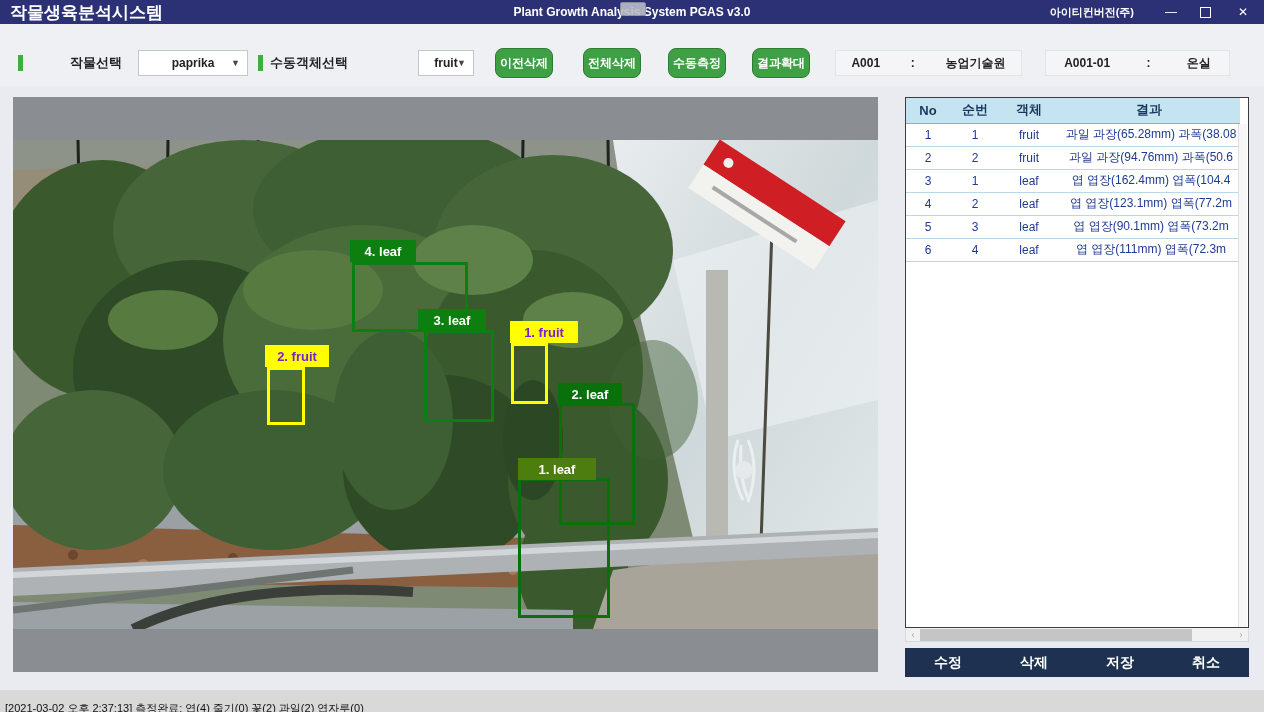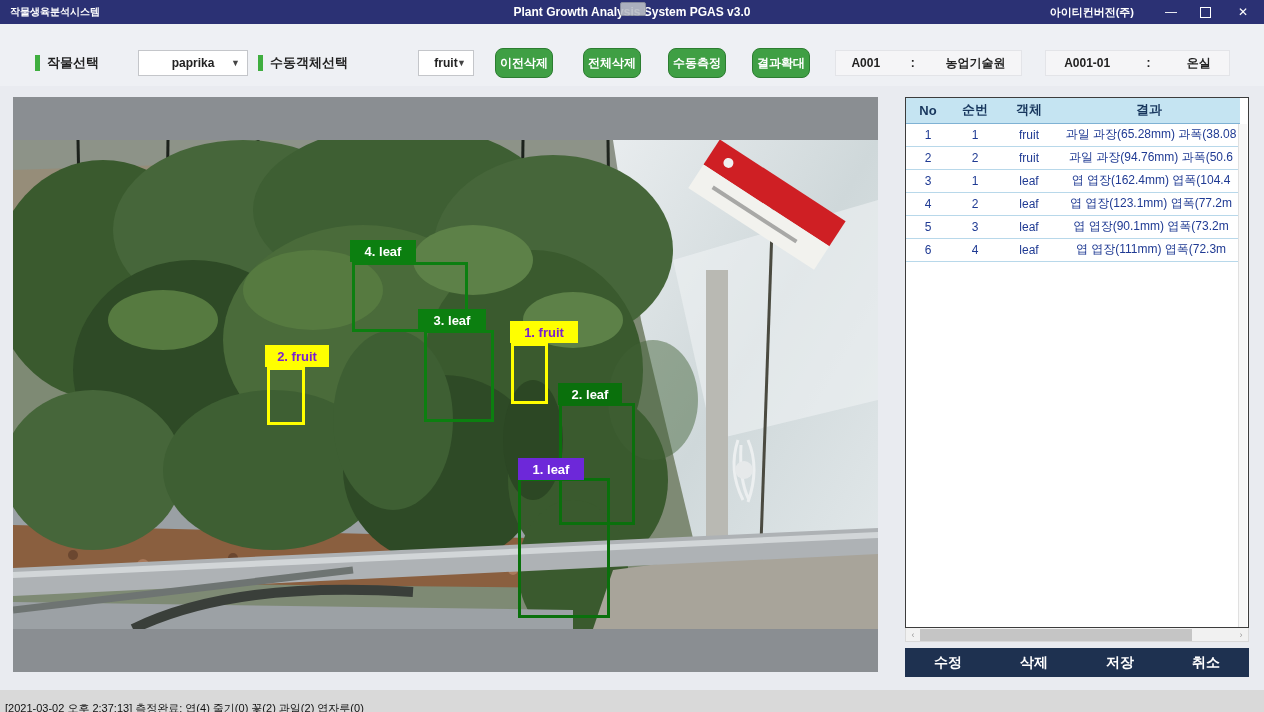--- a/index.html
+++ b/index.html
@@ -2,21 +2,21 @@
 <html><head>
 <meta charset="utf-8">
 <style>
   * { margin:0; padding:0; box-sizing:border-box; }
   html,body { width:1264px; height:712px; overflow:hidden; }
   body { font-family:"Liberation Sans", sans-serif; background:#e9ebf0; position:relative; }
 
   
   .titlebar { position:absolute; left:0; top:0; width:1264px; height:24px;
     background:#2b3174; color:#fff; display:flex; align-items:center; }
-  .titlebar .app-title { font-size:10px; font-weight:bold; padding-left:10px; }
+  .titlebar .app-title { font-size:17px; font-weight:bold; padding-left:10px; }
   .titlebar .window-title { position:absolute; left:0; right:0; text-align:center;
     font-size:12px; font-weight:bold; pointer-events:none; }
   .preview-artifact { position:absolute; left:620px; top:2px; width:26px; height:14px;
     background:#b9bdc6; border:1px solid #8f93a0; border-radius:2px; opacity:.9; }
   .titlebar .company { position:absolute; right:130px; font-size:11px; font-weight:bold; }
   .win-btn { position:absolute; top:0; width:34px; height:24px; display:flex;
     align-items:center; justify-content:center; color:#fff; font-size:12px; cursor:pointer; }
   .win-min { right:76px; } .win-max { right:42px; } .win-close { right:4px; }
   .win-max .box { width:11px; height:11px; border:1.5px solid #fff; }
 
@@ -82,21 +82,21 @@
   <span class="preview-artifact"></span>
   <span class="company">아이티컨버전(주)</span>
   <span class="win-btn win-min">—</span>
   <span class="win-btn win-max">
       <span class="box"></span>
     </span>
   <span class="win-btn win-close">✕</span>
 </div>
 
 <div class="toolbar">
-  <div class="tb-label" style="left:35px; top:26px;">
+  <div class="tb-label" style="left:18px; top:26px;gap:40px;">
     <span class="accent"></span>
     <span>작물선택</span>
   </div>
   <div class="dropdown" style="left:138px; width:110px;">
     <span>paprika</span>
     <span class="chev">▼</span>
   </div>
   <div class="tb-label" style="left:258px; top:26px;text-align:center;">
     <span class="accent"></span>
     <span>수동객체선택</span>
@@ -202,21 +202,21 @@
       <div class="ann-label" style="left: 337px; top: 143px; width: 66px; height: 22px; background: rgb(12, 127, 16); color: rgb(255, 255, 255);">4. leaf</div>
       <div class="ann-box" style="left: 411px; top: 233px; width: 70px; height: 92px; border: 3px solid rgb(12, 127, 16);"></div>
       <div class="ann-label" style="left: 405px; top: 212px; width: 68px; height: 22px; background: rgb(12, 127, 16); color: rgb(255, 255, 255);">3. leaf</div>
       <div class="ann-box" style="left: 498px; top: 246px; width: 37px; height: 61px; border: 3px solid rgb(255, 255, 0);"></div>
       <div class="ann-label" style="left: 497px; top: 224px; width: 68px; height: 22px; background: rgb(255, 255, 0); color: rgb(122, 31, 208);">1. fruit</div>
       <div class="ann-box" style="left: 254px; top: 270px; width: 38px; height: 58px; border: 3px solid rgb(255, 255, 0);"></div>
       <div class="ann-label" style="left: 252px; top: 248px; width: 64px; height: 22px; background: rgb(255, 255, 0); color: rgb(122, 31, 208);">2. fruit</div>
       <div class="ann-box" style="left: 546px; top: 306px; width: 76px; height: 122px; border: 3px solid rgb(10, 112, 12);"></div>
       <div class="ann-label" style="left: 545px; top: 286px; width: 64px; height: 22px; background: rgb(10, 112, 12); color: rgb(255, 255, 255);">2. leaf</div>
       <div class="ann-box" style="left: 505px; top: 381px; width: 92px; height: 140px; border: 3px solid rgb(10, 112, 12);"></div>
-      <div class="ann-label" style="left: 505px; top: 361px; width: 66px; height: 22px; background: #6d28d9; color: rgb(255, 255, 255);">1. leaf</div>
+      <div class="ann-label" style="left: 505px; top: 361px; width: 78px; height: 22px; background: #4d7c0f; color: rgb(255, 255, 255);">1. leaf</div>
     </div>
 </div>
 
 <div class="results-panel">
   <div class="table-wrap">
     <table class="results">
       <thead>
         <tr>
 
         <th>No</th>

